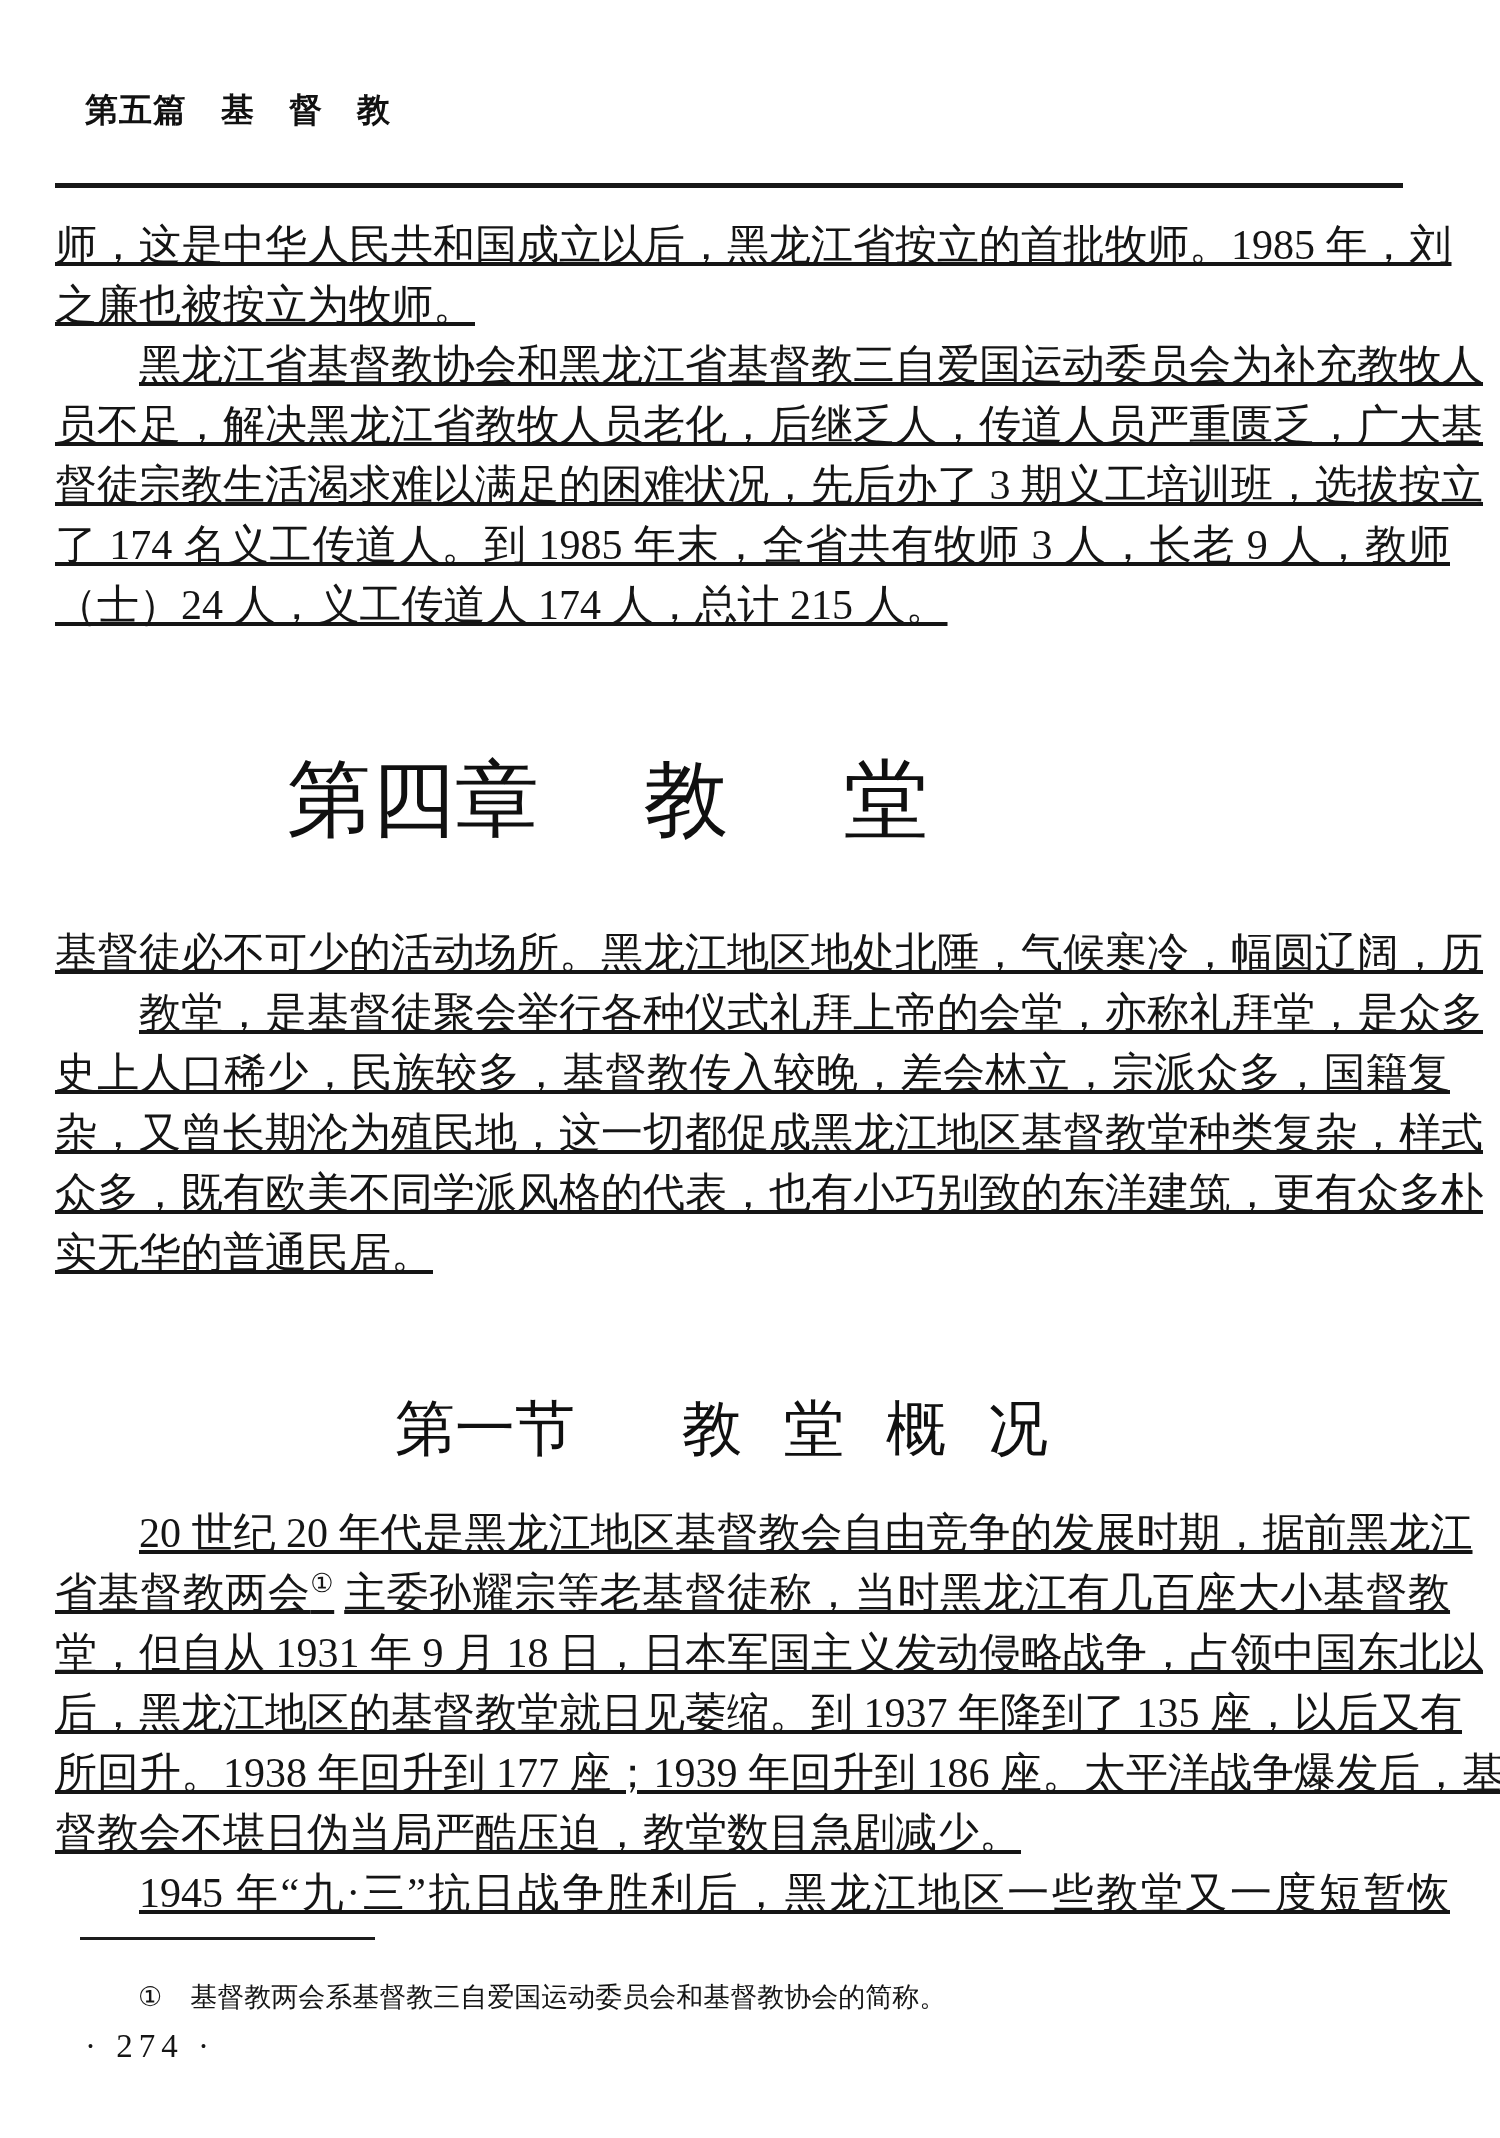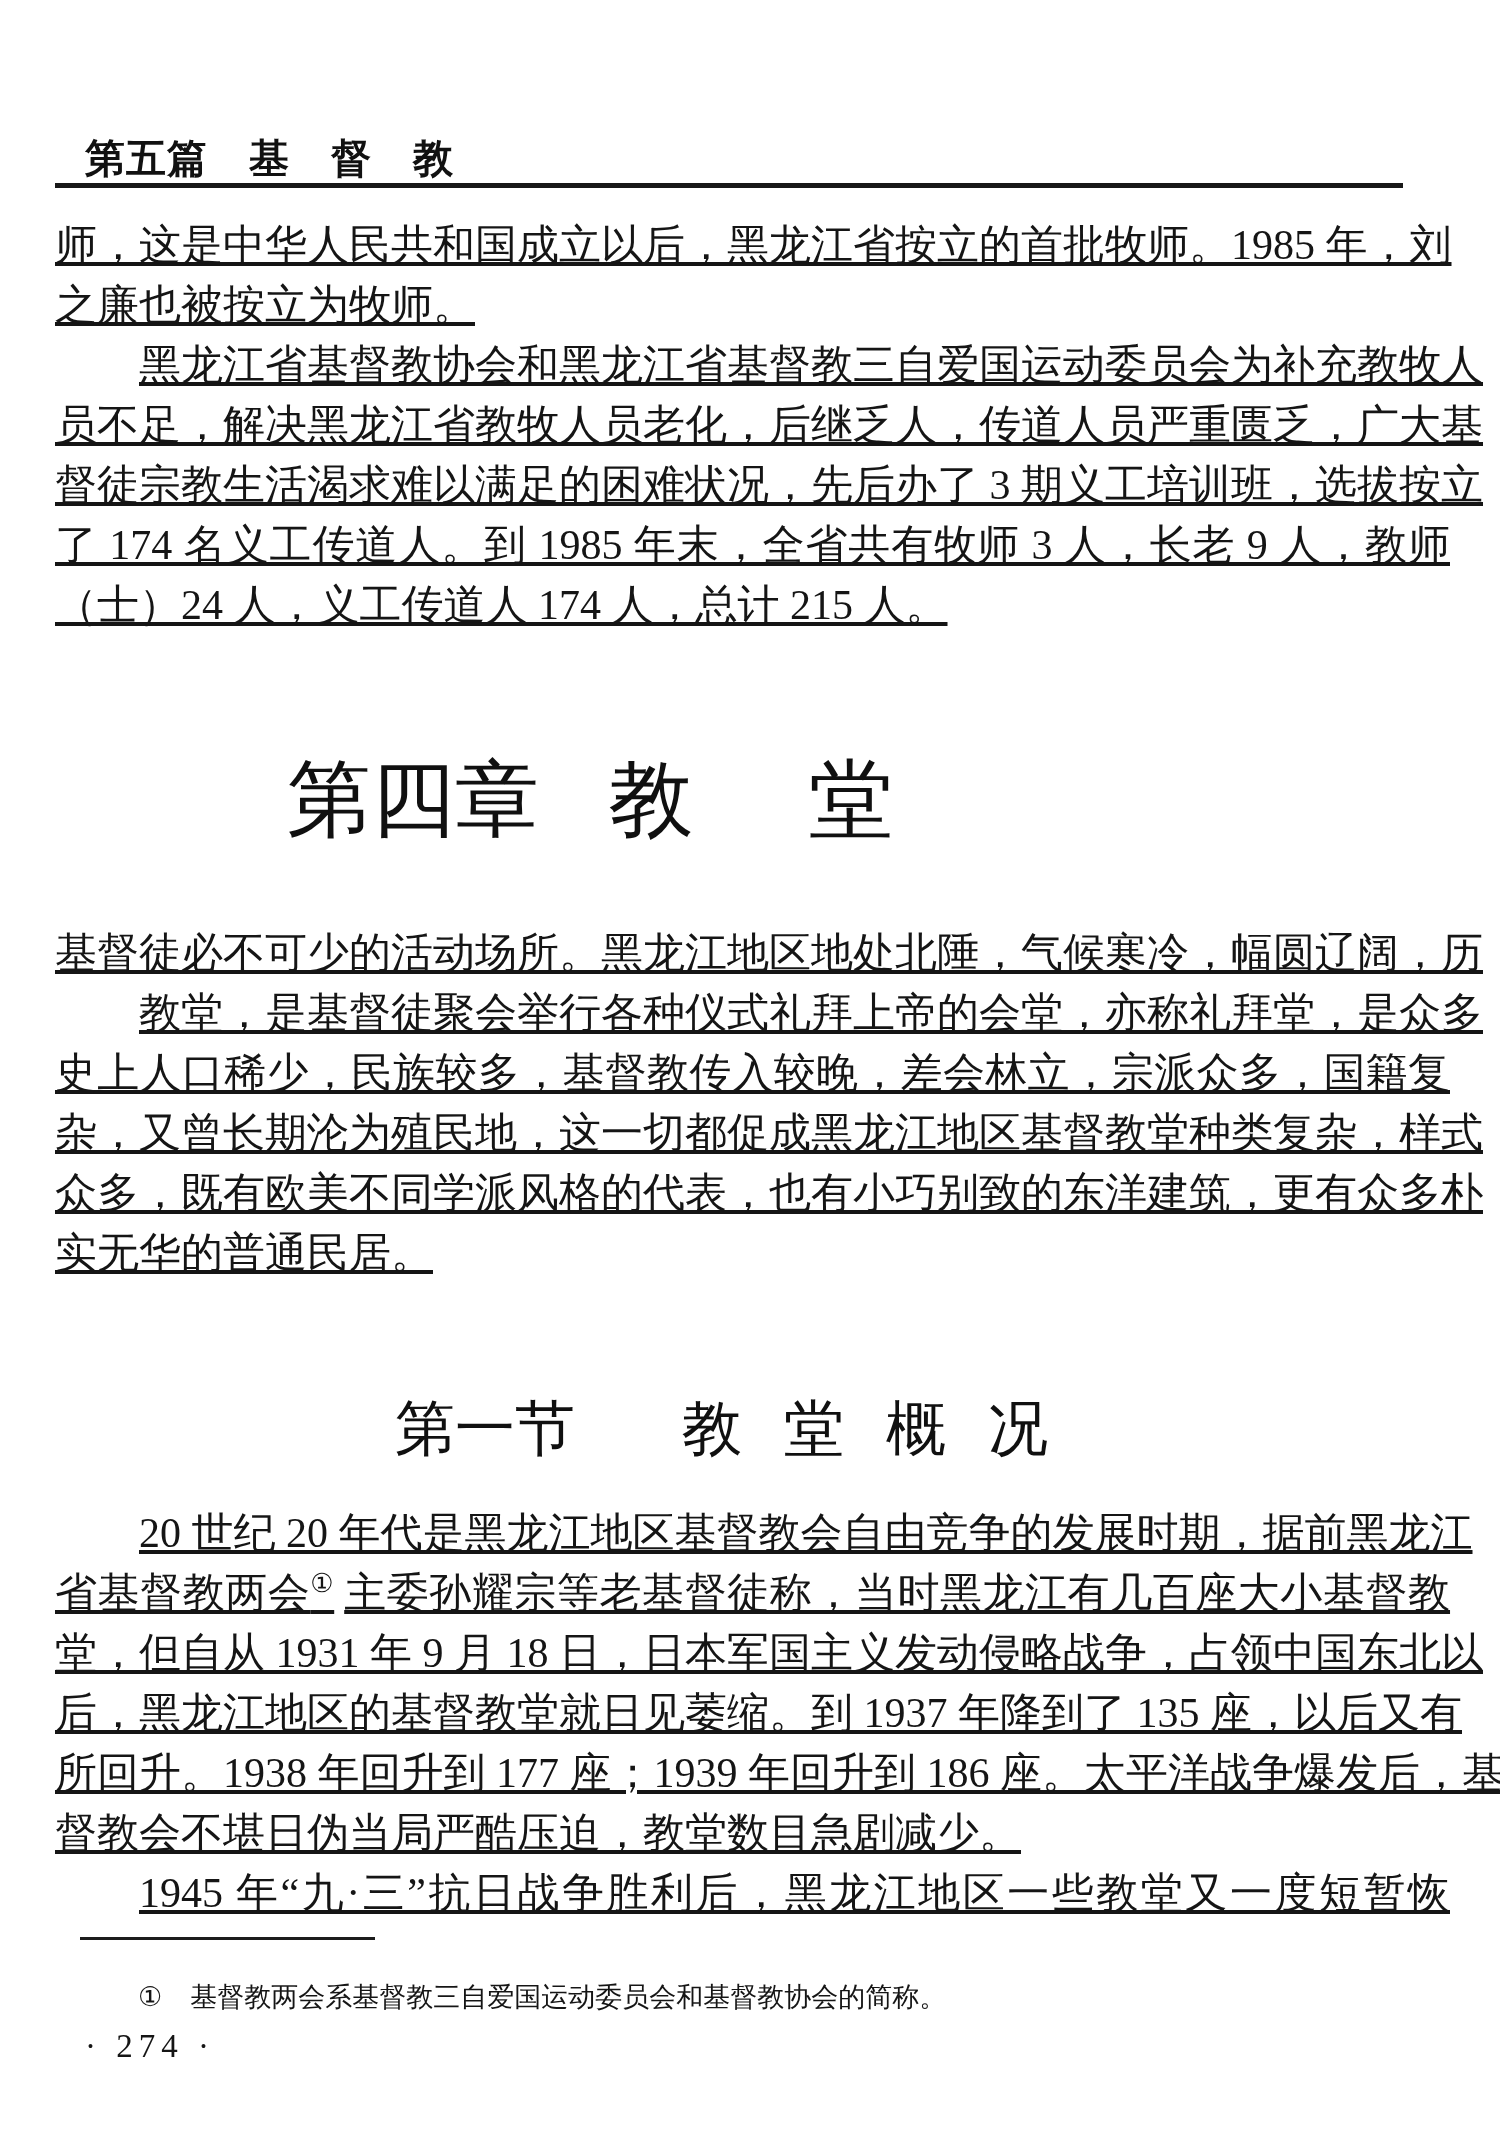--- a/index.html
+++ b/index.html
@@ -12,25 +12,24 @@
     font-family: "Liberation Serif", "DejaVu Serif", serif;
     overflow: hidden;
   }
   
   .part-title {
     position: absolute;
     left: 85px;
     top: 88px;
     font-family: "Liberation Sans", "DejaVu Sans", sans-serif;
     font-weight: 700;
-    font-size: 40px;
+    font-size: 33px;
     letter-spacing: 1px;
     color: #111;
     white-space: nowrap;
-    margin-top: 43px;
   }
   .header-rule {
     position: absolute;
     left: 55px;
     top: 183px;
     width: 1348px;
     height: 5px;
     background: #181818;
   }
   
@@ -59,21 +58,21 @@
   
   .chapter-heading {
     position: absolute;
     left: 287px;
     top: 747px;
     font-size: 84px;
     line-height: 105px;
     white-space: nowrap;
     color: #101010;
   }
-  .chapter-heading .chapter-title { margin-left: 70px; letter-spacing: 116px; text-align: right; }
+  .chapter-heading .chapter-title { margin-left: 105px; letter-spacing: 116px; text-align: right; }
   
   .section-heading {
     position: absolute;
     left: 395px;
     top: 1392px;
     font-size: 60px;
     line-height: 75px;
     white-space: nowrap;
     color: #101010;
   }

